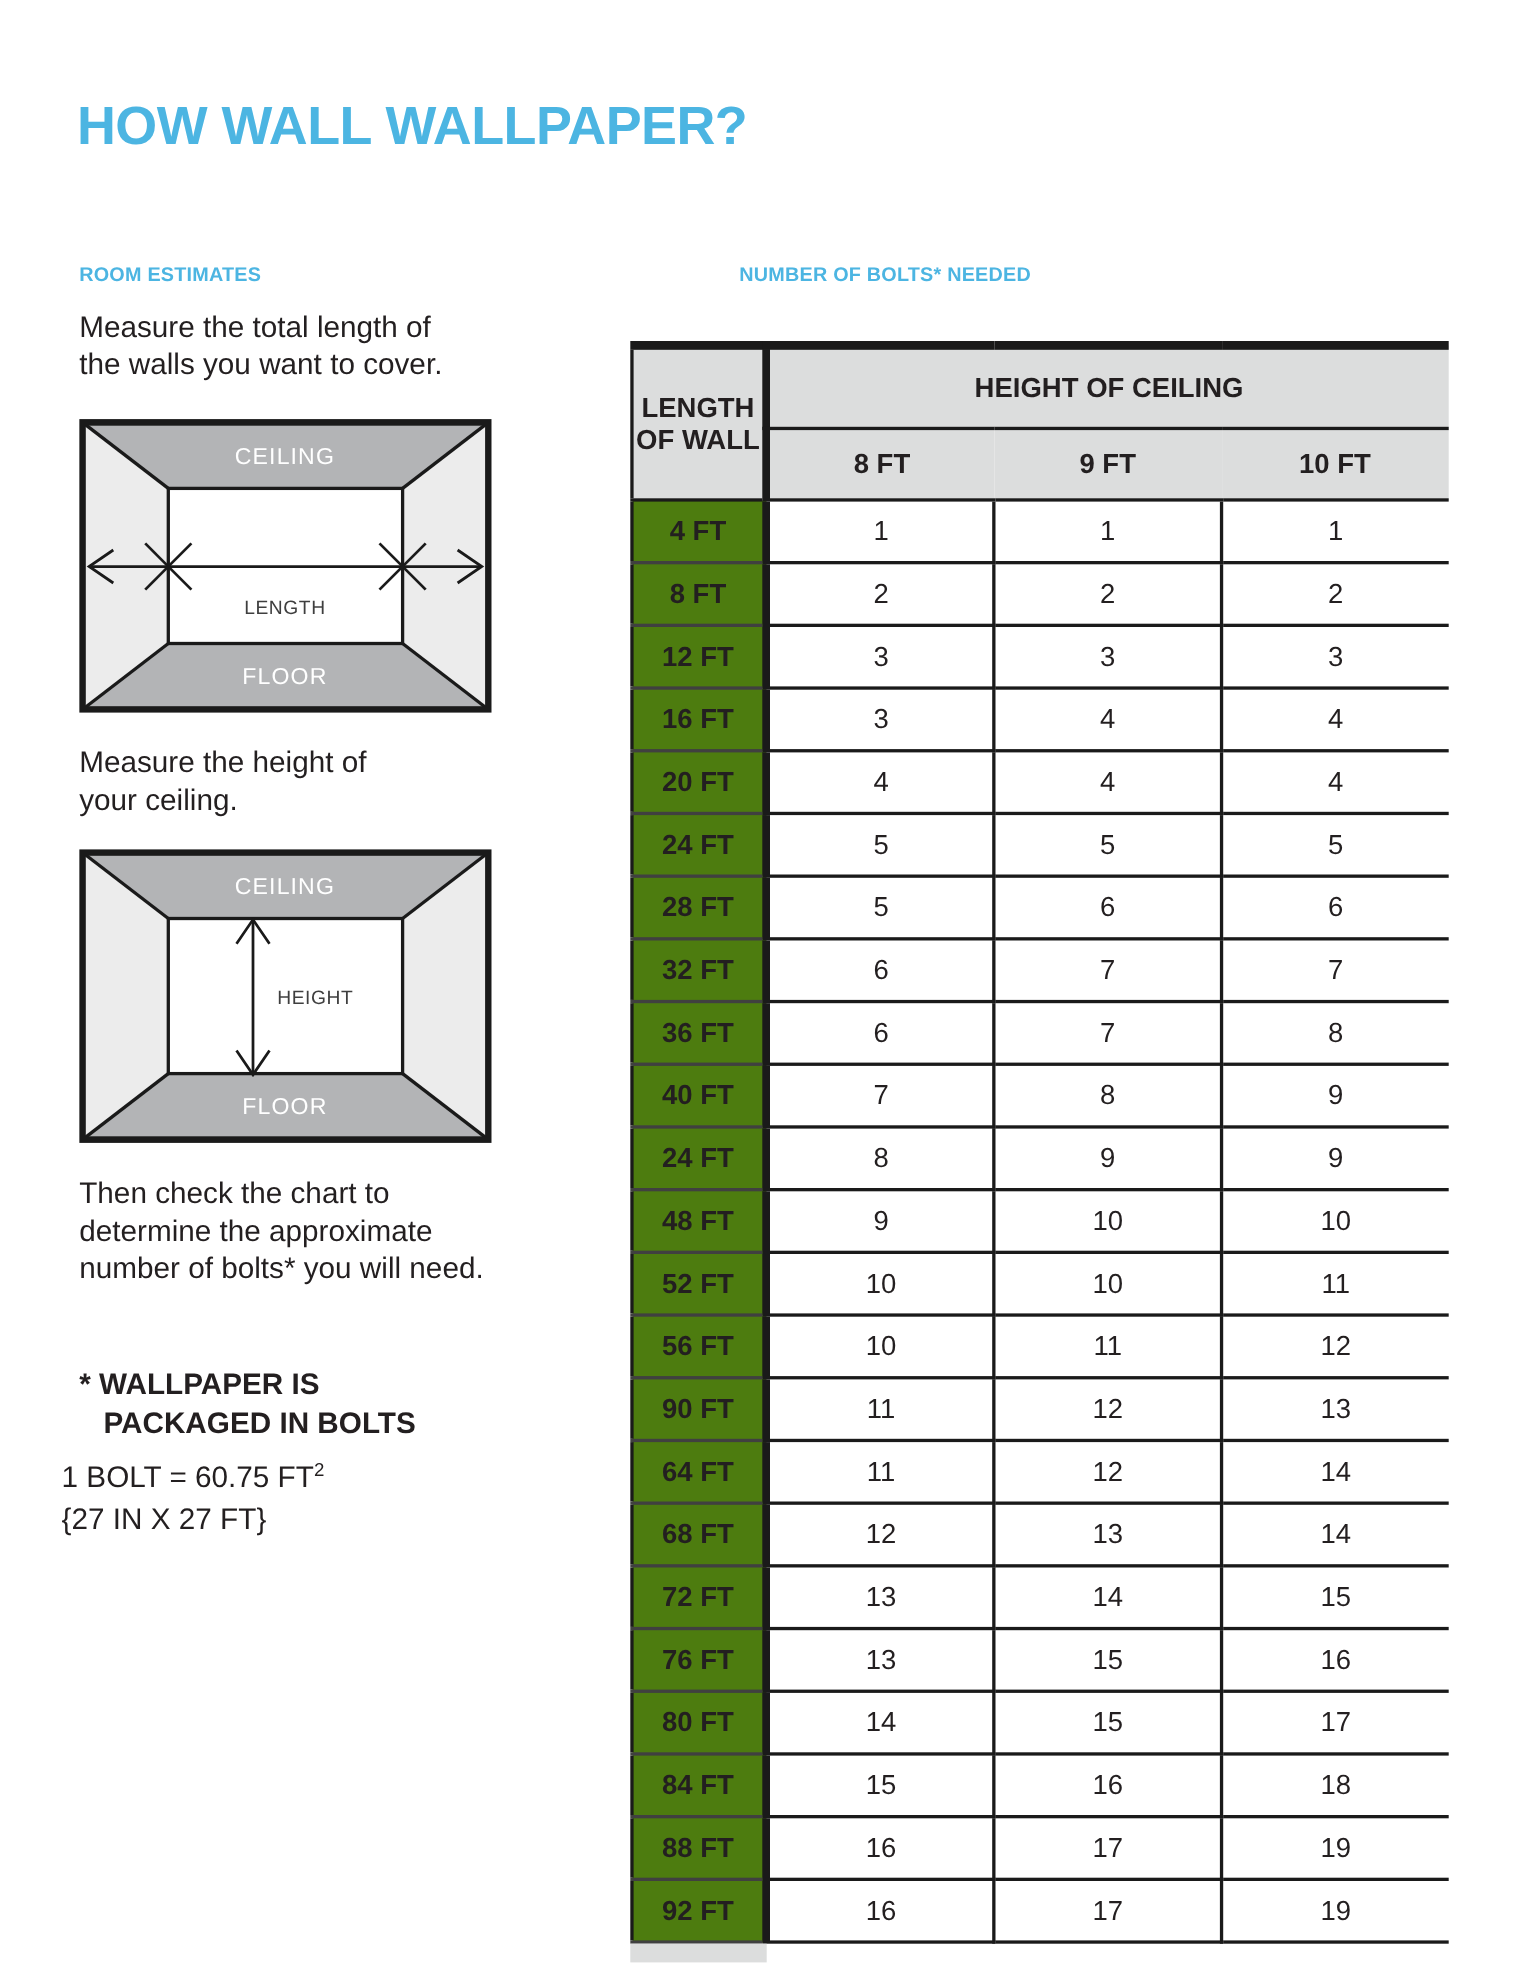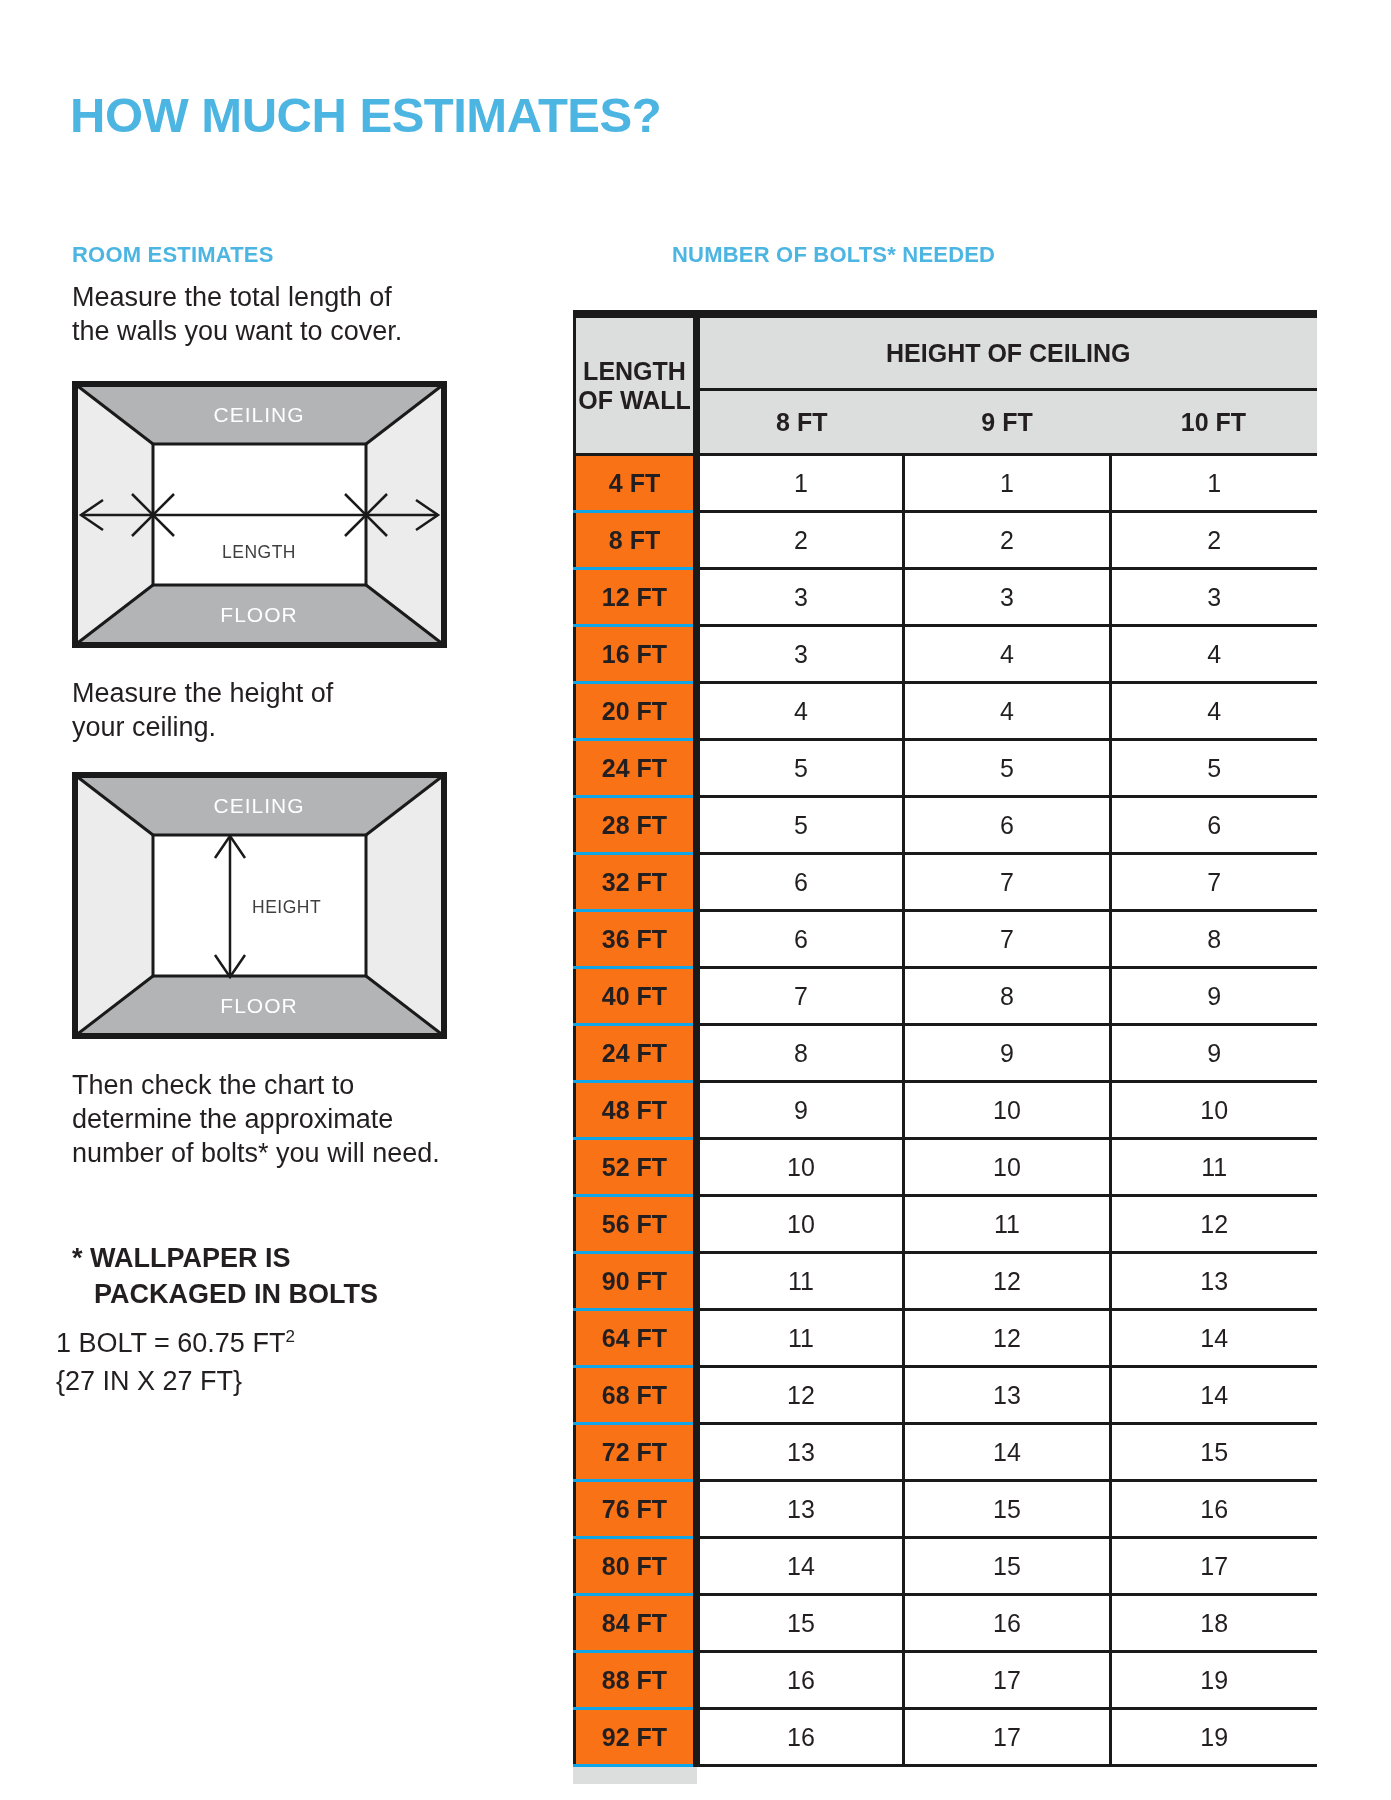--- a/index.html
+++ b/index.html
@@ -6,21 +6,21 @@
   #page{
     position:relative;width:1391px;height:1800px;background:#ffffff;
     font-family:"Liberation Sans", sans-serif;color:#231f20;overflow:hidden;
   }
   .abs{position:absolute;}
   #page-title{
     left:70px;top:56px;font-size:49px;font-weight:bold;letter-spacing:-0.5px;
     color:#4cb5e2;line-height:1.1;white-space:nowrap;
   }
   .section-heading{
-    font-size:22px;font-weight:bold;color:#4cb5e2;letter-spacing:0.2px;white-space:nowrap;
+    font-size:18px;font-weight:bold;color:#4cb5e2;letter-spacing:0.2px;white-space:nowrap;
   }
   #room-estimates-heading{left:72px;top:224px;}
   #bolts-needed-heading{left:672px;top:224px;}
   .para{font-size:27px;line-height:34px;color:#231f20;}
   #para-measure-length{left:72px;top:280px;}
   #para-measure-height{left:72px;top:676px;}
   #para-check-chart{left:72px;top:1068px;}
   #footnote{left:72px;top:1240px;font-size:27px;font-weight:bold;line-height:36px;}
   #footnote .hang{padding-left:22px;}
   #bolt-definition{left:56px;top:1324px;font-size:27px;font-weight:normal;line-height:38px;}
@@ -48,37 +48,37 @@
   }
   th.group{
     background:#dcdddd;font-weight:bold;height:70px;
     border-bottom:3px solid #1a1a1a;
   }
   tr.ft-row th{
     background:#dcdddd;font-weight:bold;height:62px;
     border-bottom:3px solid #1a1a1a;
   }
   tbody th.rowlabel{
-    background:#f97316;font-weight:bold;
-    border-right:7px solid #1a1a1a;border-bottom:3px solid #0ea5e9;
+    background:#4d7c0f;font-weight:bold;
+    border-right:7px solid #1a1a1a;border-bottom:3px solid #404040;
   }
   tbody td{
     background:#ffffff;font-weight:normal;
     border:3px solid #1a1a1a;
   }
   tbody td:last-child, tr.ft-row th:last-child{border-right:0;}
   tbody tr{height:57px;}
   #table-footer-strip{width:124px;height:17px;background:#dcdddd;}
 </style>
 </head>
 <body>
 
 <div id="page">
 
-  <h1 id="page-title" class="abs">HOW MUCH ESTIMATES?</h1>
+  <h1 id="page-title" class="abs">HOW WALL WALLPAPER?</h1>
 
   <h2 id="room-estimates-heading" class="abs section-heading">ROOM ESTIMATES</h2>
 
   <div id="para-measure-length" class="abs para">
     <div>Measure the total length of</div>
     <div>the walls you want to cover.</div>
   </div>
 
   <svg id="room-length-diagram" class="abs diagram" viewBox="0 0 375 267">
     <rect x="0" y="0" width="375" height="267" fill="#ffffff"></rect>

